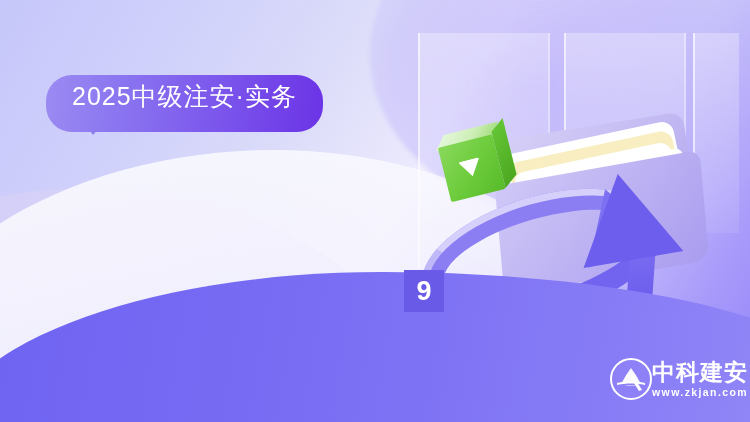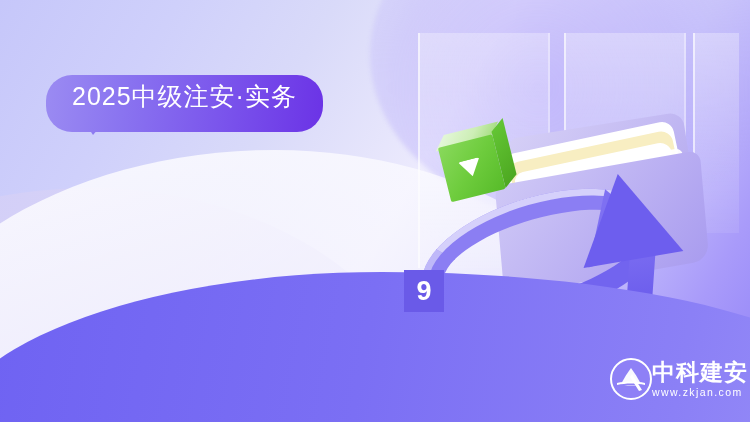--- a/index.html
+++ b/index.html
@@ -324,20 +324,21 @@
     font-weight: bold;
     letter-spacing: 1px;
     font-family: "Liberation Sans", sans-serif;
   }
   .logo-url {
     color: #ffffff;
     font-size: 10.5px;
     letter-spacing: 1.4px;
     margin-top: 3px;
     font-family: "Liberation Sans", sans-serif;
+    font-weight: bold;
   }
 </style>
 </head>
 <body>
 
 <div class="banner">
 
   <div class="bg-soft-blob"></div>
   <div class="bg-lav-swoosh"></div>
   <div class="bg-light-sweep"></div>

